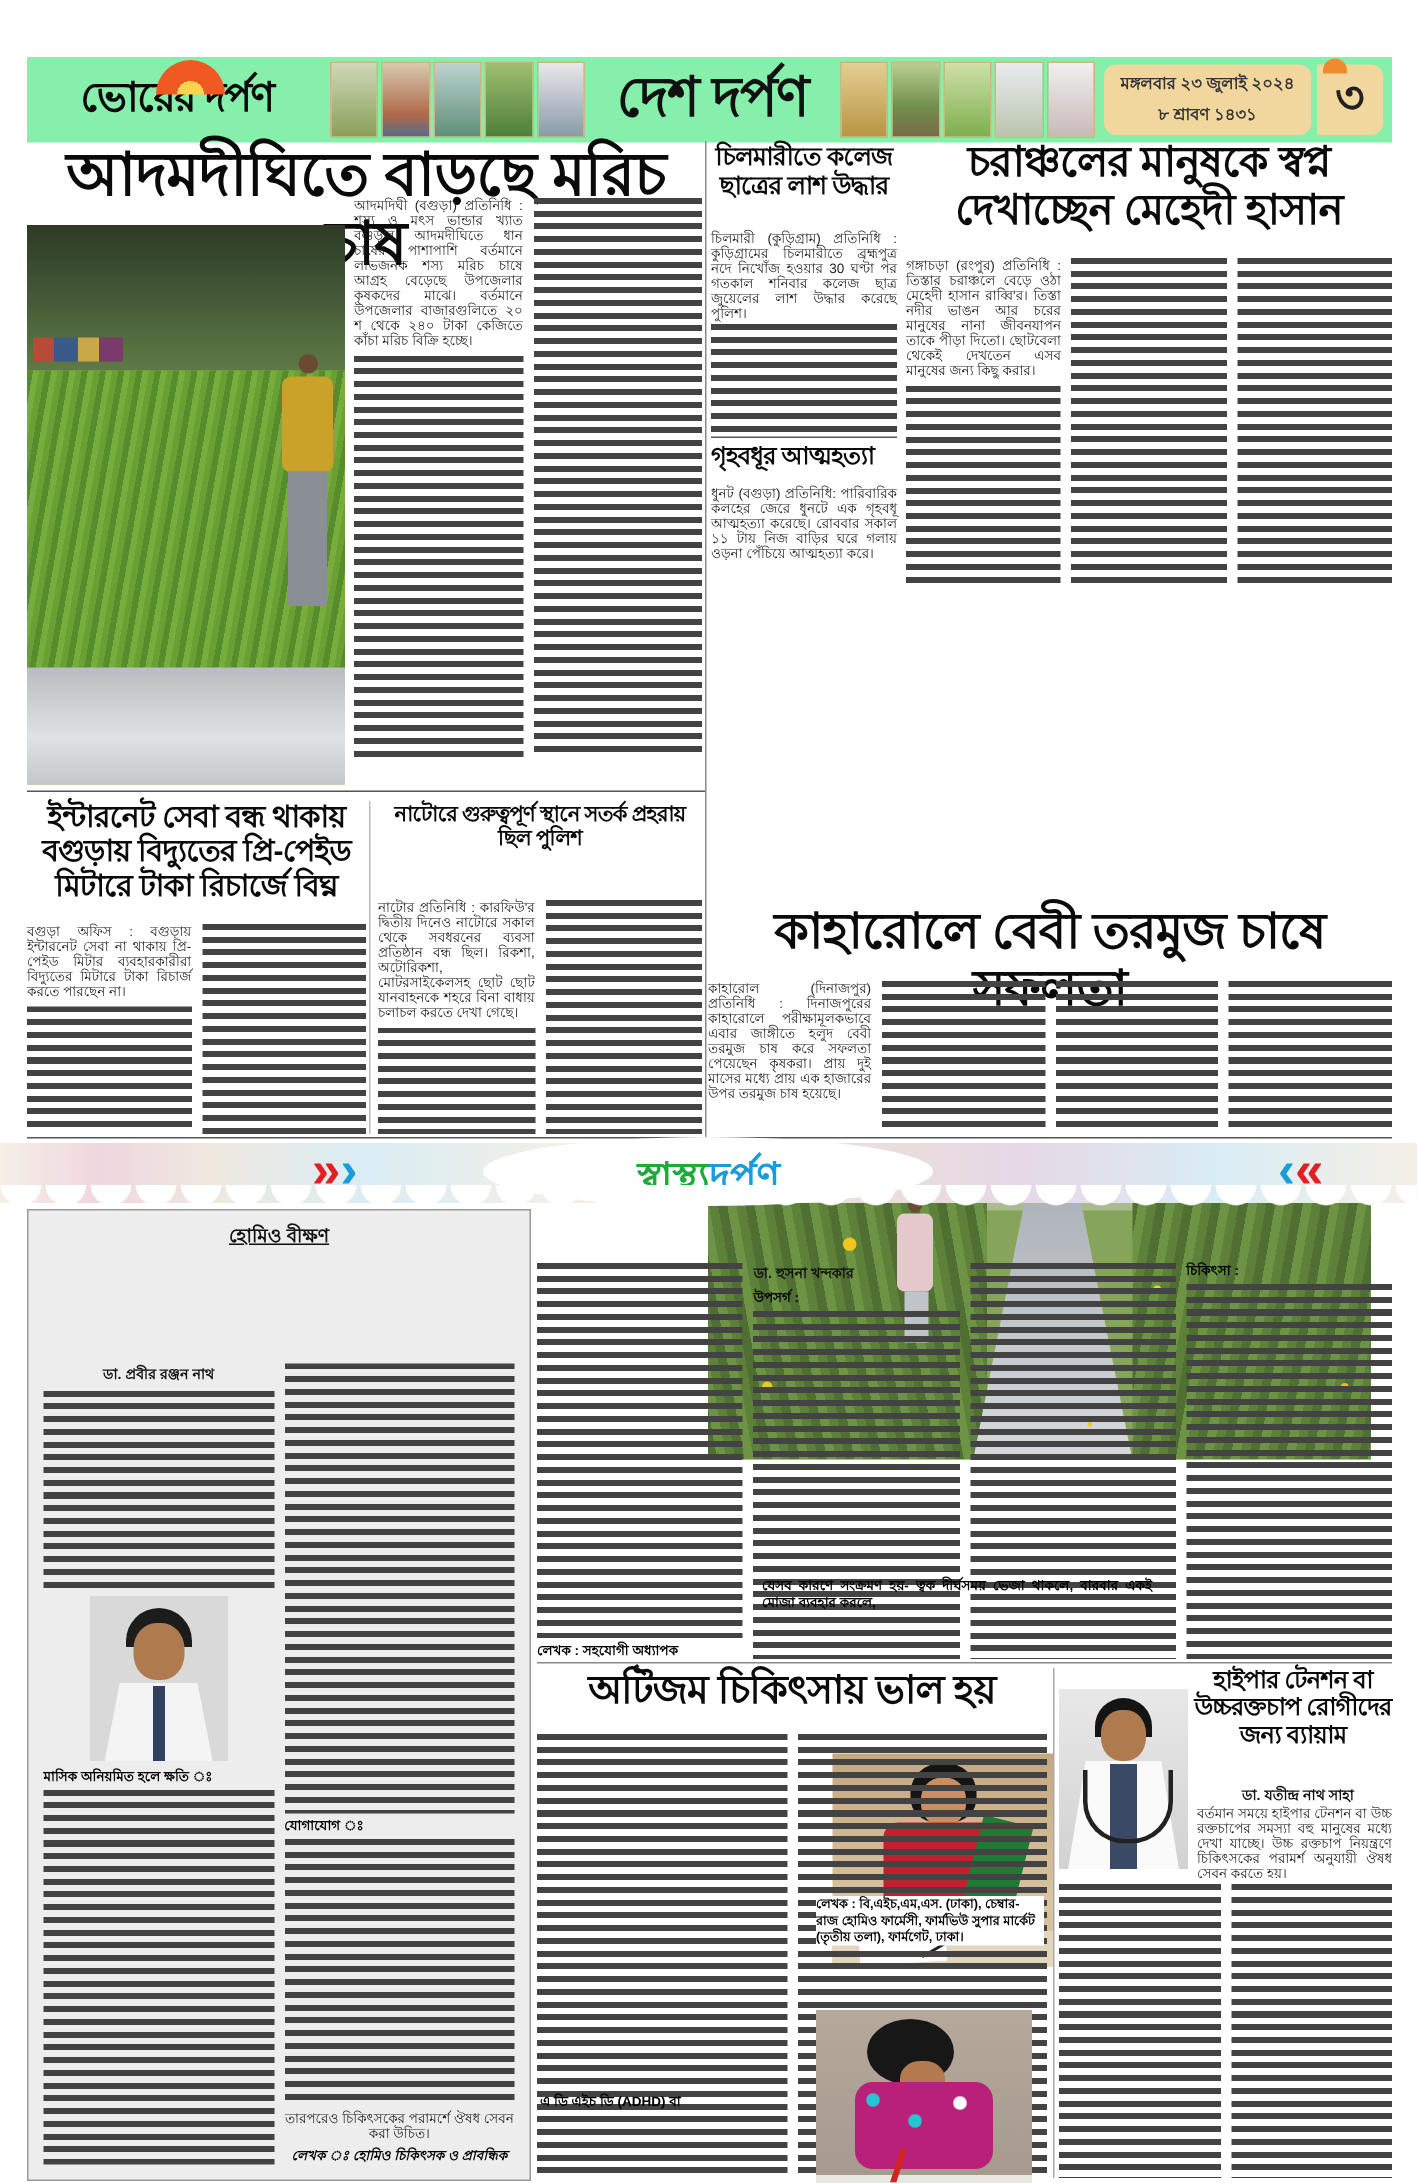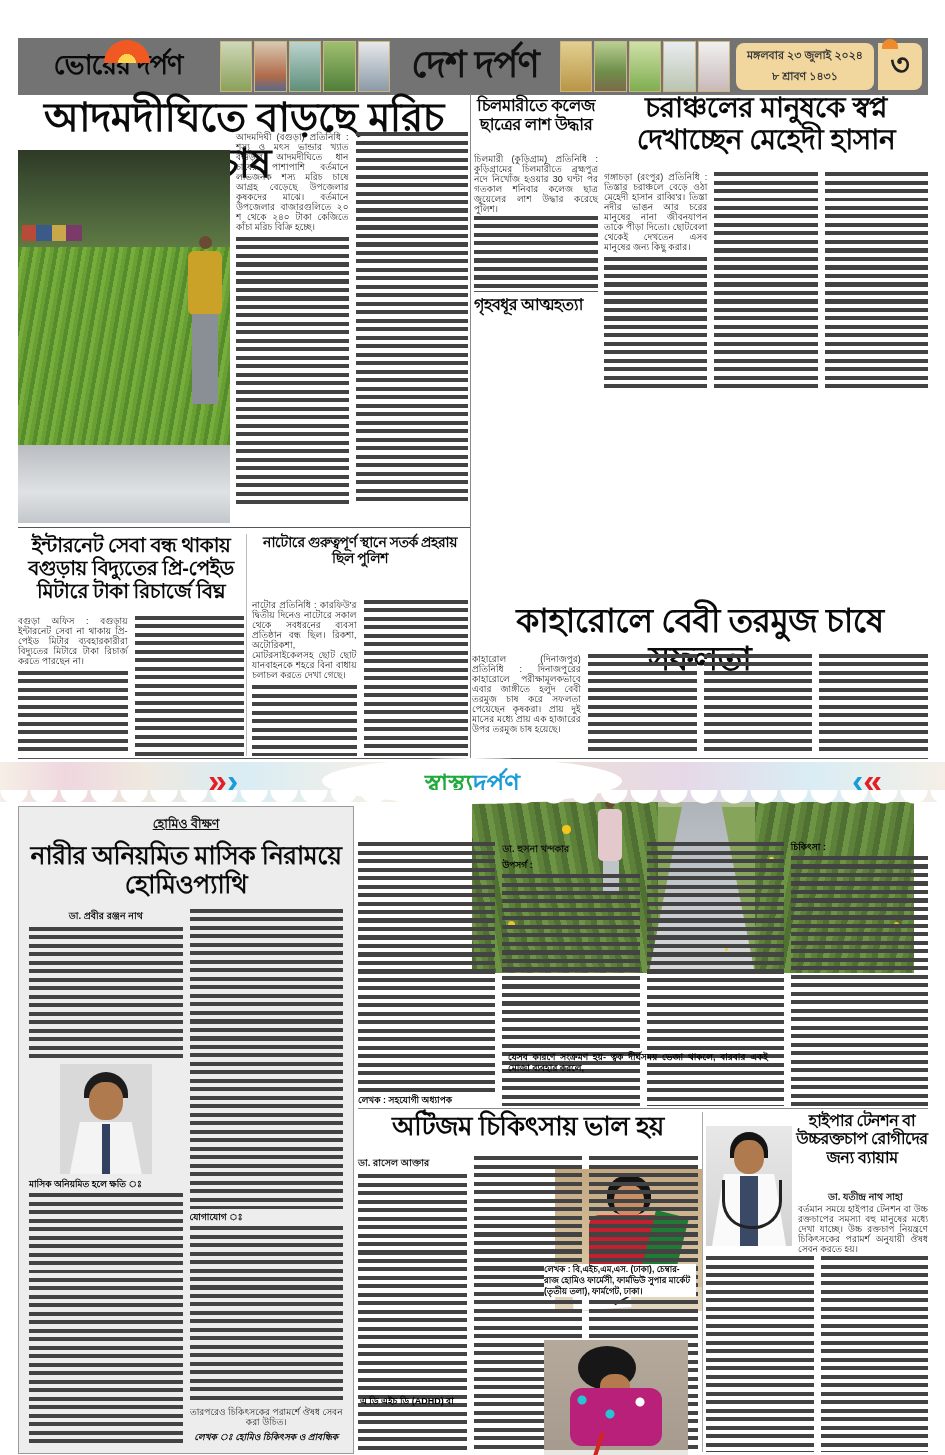--- a/index.html
+++ b/index.html
@@ -9,21 +9,21 @@
   .hl{font-weight:bold;text-align:center;line-height:1.15;color:#0a0a0a;letter-spacing:-0.5px;}
   .lead{font-size:9px;line-height:10px;text-align:justify;color:#1c1c1c;margin:0 0 2px 0;}
   .byline{font-size:9.5px;font-weight:bold;font-style:italic;color:#111;}
   .bsub{font-size:9px;font-weight:bold;color:#000;line-height:11px;}
   .tx{background:repeating-linear-gradient(to bottom,#434343 0 4px,transparent 4px 8.5px);}
   .cols{display:flex;gap:7px;}
   .col{flex:1;display:flex;flex-direction:column;gap:3px;}
   .vrule{width:1px;background:#8a8a8a;}
   .hrule{height:1px;background:#555;}
   
-  .band{background:#737373;display:flex;align-items:stretch;}
+  .band{background:#86efac;display:flex;align-items:stretch;}
   .logo{width:200px;position:relative;display:flex;align-items:flex-end;justify-content:center;}
   .sun{position:absolute;top:2px;left:86px;width:46px;height:23px;background:radial-gradient(circle at 50% 100%, #ffd34d 0 9px, #f05a22 9px 100%);border-radius:46px 46px 0 0;}
   .logo-text{font-size:27px;font-weight:bold;color:#0a0a0a;margin-bottom:6px;letter-spacing:-1px;}
   .strip{width:170px;display:flex;gap:2px;padding:3px 2px;}
   .strip div{flex:1;border:1px solid #cdb77f;}
   .center-title{flex:1;display:flex;align-items:center;justify-content:center;font-size:37px;font-weight:bold;letter-spacing:-1px;}
   .datebox{width:138px;margin:5px 4px;background:#f1d79e;border-radius:8px;display:flex;flex-direction:column;align-items:center;justify-content:center;position:relative;}
   .datebox .d1{font-size:11px;font-weight:bold;color:#343434;}
   .datebox .d2{font-size:11px;font-weight:bold;color:#343434;margin-top:2px;}
   .pagenum{width:44px;margin:5px 6px 5px 0;background:#f1d79e;border-radius:0 8px 8px 0;display:flex;align-items:center;justify-content:center;font-size:30px;font-weight:bold;color:#222;position:relative;}
@@ -128,20 +128,23 @@
   <div class="abs vrule" style="left:470px;top:94px;height:664px;"></div>
 
   <div class="abs hl" style="left:474px;top:96px;width:124px;height:54px;font-size:16.5px;">চিলমারীতে কলেজ ছাত্রের লাশ উদ্ধার</div>
   <div class="abs" style="left:474px;top:154px;width:124px;height:134px;display:flex;flex-direction:column;">
     <p class="lead">চিলমারী (কুড়িগ্রাম) প্রতিনিধি : কুড়িগ্রামের চিলমারীতে ব্রহ্মপুত্র নদে নিখোঁজ হওয়ার 30 ঘণ্টা পর গতকাল শনিবার কলেজ ছাত্র জুয়েলের লাশ উদ্ধার করেছে পুলিশ।</p>
     <div class="tx" style="flex:1;"></div>
   </div>
 
   <div class="abs hrule" style="left:474px;top:291px;width:124px;"></div>
   <div class="abs hl" style="left:474px;top:296px;width:124px;height:24px;font-size:16px;text-align:left;">গৃহবধূর আত্মহত্যা</div>
+  <div class="abs" style="left:474px;top:324px;width:124px;height:66px;display:flex;flex-direction:column;">
+    <p class="lead">ধুনট (বগুড়া) প্রতিনিধি: পারিবারিক কলহের জেরে ধুনটে এক গৃহবধূ আত্মহত্যা করেছে। রোববার সকাল ১১ টায় নিজ বাড়ির ঘরে গলায় ওড়না পেঁচিয়ে আত্মহত্যা করে।</p>
+  </div>
 
   <div class="abs cols" style="left:604px;top:172px;width:324px;height:218px;">
     <div class="col">
         <p class="lead">গঙ্গাচড়া (রংপুর) প্রতিনিধি : তিস্তার চরাঞ্চলে বেড়ে ওঠা মেহেদী হাসান রাব্বি'র। তিস্তা নদীর ভাঙন আর চরের মানুষের নানা জীবনযাপন তাকে পীড়া দিতো। ছোটবেলা থেকেই দেখতেন এসব মানুষের জন্য কিছু করার।</p>
         <div class="tx" style="flex:1;"></div>
       </div>
     <div class="col">
         <div class="tx" style="flex:1;"></div>
       </div>
     <div class="col">
@@ -187,21 +190,20 @@
     <div class="abs" style="left:852px;top:0px;">
       <span class="chev" style="color:#1a9cd8;">‹</span><span class="chev" style="color:#e31e24;">«</span>
     </div>
     <div class="htitle">
       <span style="color:#1faa3c;">স্বাস্থ্য</span><span style="color:#1a9cd8;">দর্পণ</span>
     </div>
   </div>
 
   <div class="abs graybox" style="left:18px;top:806px;width:334px;height:646px;">
     <div style="text-align:center;margin-top:8px;font-size:12.5px;font-weight:bold;text-decoration:underline;">হোমিও বীক্ষণ</div>
-    <div class="hl" style="font-size:25px;margin:6px 10px 4px;">নারীর অনিয়মিত মাসিক নিরাময়ে হোমিওপ্যাথি</div>
     <div class="cols" style="position:absolute;left:10px;right:10px;top:102px;bottom:10px;">
       <div class="col">
         <div class="byline" style="text-align:center;font-style:normal;">ডা. প্রবীর রঞ্জন নাথ</div>
         <div class="tx" style="height:132px;"></div>
         <div class="ph" style="width:92px;height:110px;margin:2px auto;background:#d9d9d9;">
           <div class="abs" style="left:24px;top:8px;width:44px;height:26px;border-radius:22px 22px 0 0;background:#1c1c1c;"></div>
           <div class="abs" style="left:29px;top:18px;width:34px;height:38px;border-radius:45%;background:#b07a4f;"></div>
           <div class="abs" style="left:10px;top:58px;width:72px;height:52px;background:#f4f4f4;clip-path:polygon(0 100%,14% 0,86% 0,100% 100%);"></div>
           <div class="abs" style="left:42px;top:60px;width:8px;height:50px;background:#31415f;"></div>
         </div>
@@ -250,24 +252,20 @@
     <div class="abs bsub" style="left:150px;top:210px;width:260px;text-align:justify;">যেসব কারণে সংক্রমণ হয়- ত্বক দীর্ঘসময় ভেজা থাকলে, বারবার একই মোজা ব্যবহার করলে,</div>
   </div>
 
   <div class="abs hrule" style="left:358px;top:1108px;width:570px;background:#888;"></div>
   <div class="abs vrule" style="left:702px;top:1112px;height:340px;background:#aaa;"></div>
 
   <div class="abs" style="left:358px;top:1112px;width:340px;height:340px;">
     <div class="hl" style="font-size:26px;height:38px;">অটিজম চিকিৎসায় ভাল হয়</div>
     <div class="cols" style="position:absolute;left:0;right:0;top:44px;bottom:0;">
       <div class="col">
-          <div class="byline" style="font-style:normal;">ডা. রাসেল আক্তার</div>
-        <div class="tx" style="flex:1;"></div>
-        </div>
-      <div class="col">
           <div class="tx" style="flex:1;"></div>
         </div>
       <div class="col">
           <div class="tx" style="flex:1;"></div>
         </div>
     </div>
     <div class="abs bsub" style="left:2px;top:284px;width:132px;">এ ডি এইচ ডি (ADHD) বা</div>
     <div class="abs bsub" style="left:186px;top:152px;width:152px;font-size:8.5px;background:#fff;">লেখক : বি,এইচ,এম,এস. (ঢাকা), চেম্বার- রাজ হোমিও ফার্মেসী, ফার্মভিউ সুপার মার্কেট (তৃতীয় তলা), ফার্মগেট, ঢাকা।</div>
 
     <div class="abs ph" style="left:186px;top:190px;width:144px;height:132px;background:linear-gradient(#b4a99b,#a3988b);">

